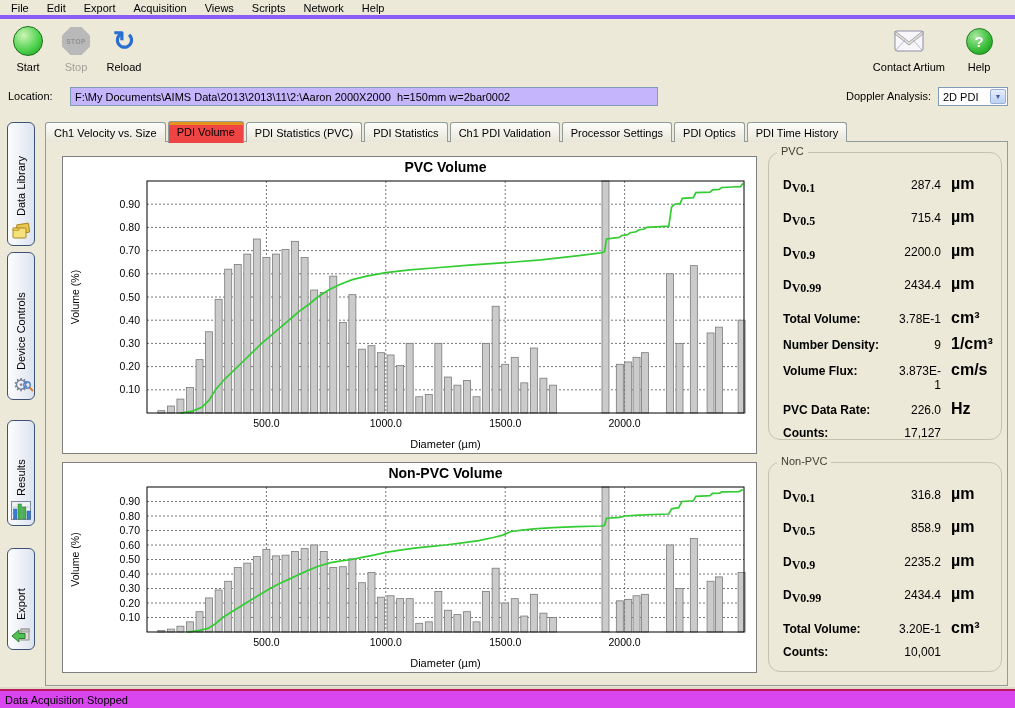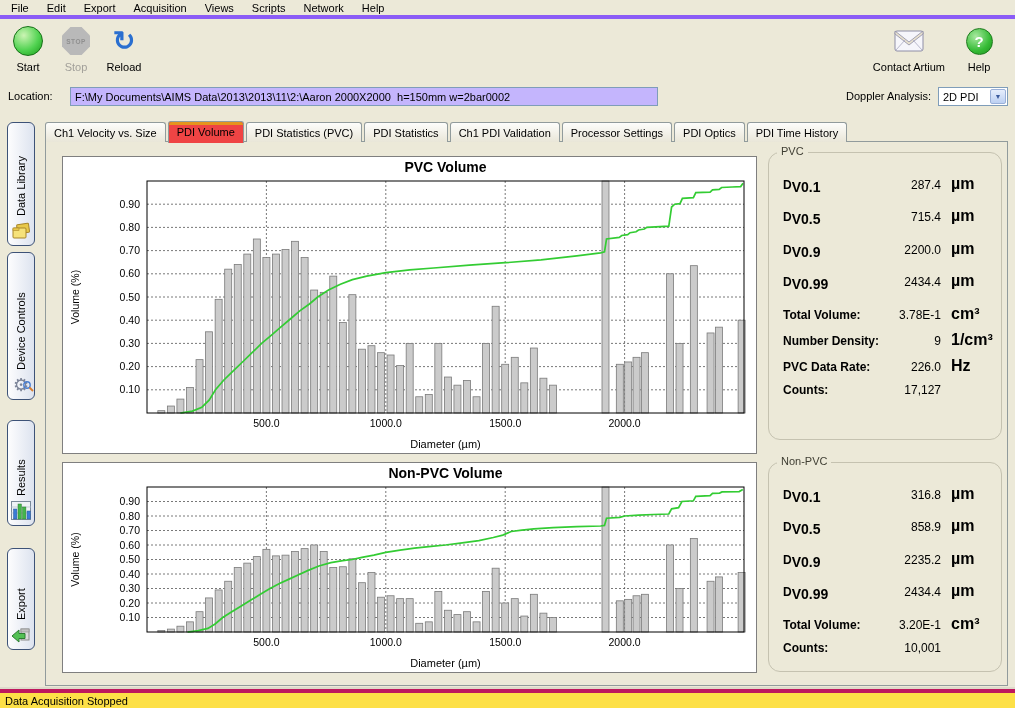--- a/index.html
+++ b/index.html
@@ -64,26 +64,26 @@
 
   
   .groupbox { position:absolute; border:1px solid #c5c2b0; border-radius:12px; z-index:2; }
   #group-pvc { left:768px; top:152px; width:234px; height:288px; }
   #group-npvc { left:768px; top:462px; width:234px; height:210px; }
   .group-legend { position:absolute; top:-8px; left:8px; background:#ece9d8; padding:0 4px; color:#3f3e33; }
   .group-rows { padding-top:22px; }
   .srow { display:grid; grid-template-columns:110px 1fr 44px; margin:0 6px 8px 14px; align-items:baseline; }
   .srow.dsub { margin-bottom:12px; }
   .slab { font-weight:bold; font-size:12px; }
-  .slab sub { font-size:14px; font-weight:bold; }
+  .slab sub { font-size:12px; font-weight:bold;font-family:Liberation Serif, serif; }
   .sval { text-align:right; font-size:12px; padding-right:10px; }
   .sunit { font-weight:bold; font-size:16px; }
 
   
-  .statusbar { position:absolute; left:0; bottom:0; width:1015px; height:19px; border-top:4px solid #be185d; background:#fde047;
+  .statusbar { position:absolute; left:0; bottom:0; width:1015px; height:19px; border-top:2px solid #be185d; background:#d946ef;
       display:flex; align-items:center; padding-left:5px; box-shadow:0 -2px 0 #dedacb; }
 </style>
 </head>
 <body>
 
 <div id="app">
 
   <div class="menubar">
     <div class="menu-item">File</div>
     <div class="menu-item">Edit</div>
@@ -410,20 +410,25 @@
           <span class="slab">Total Volume:</span>
           <span class="sval">3.78E-1</span>
           <span class="sunit">cm³</span>
         </div>
         <div class="srow">
           <span class="slab">Number Density:</span>
           <span class="sval">9</span>
           <span class="sunit">1/cm³</span>
         </div>
         <div class="srow">
+          <span class="slab">Volume Flux:</span>
+          <span class="sval">3.873E-1</span>
+          <span class="sunit">cm/s</span>
+        </div>
+        <div class="srow">
           <span class="slab">PVC Data Rate:</span>
           <span class="sval">226.0</span>
           <span class="sunit">Hz</span>
         </div>
         <div class="srow">
           <span class="slab">Counts:</span>
           <span class="sval">17,127</span>
           <span class="sunit"></span>
         </div>
       </div>

